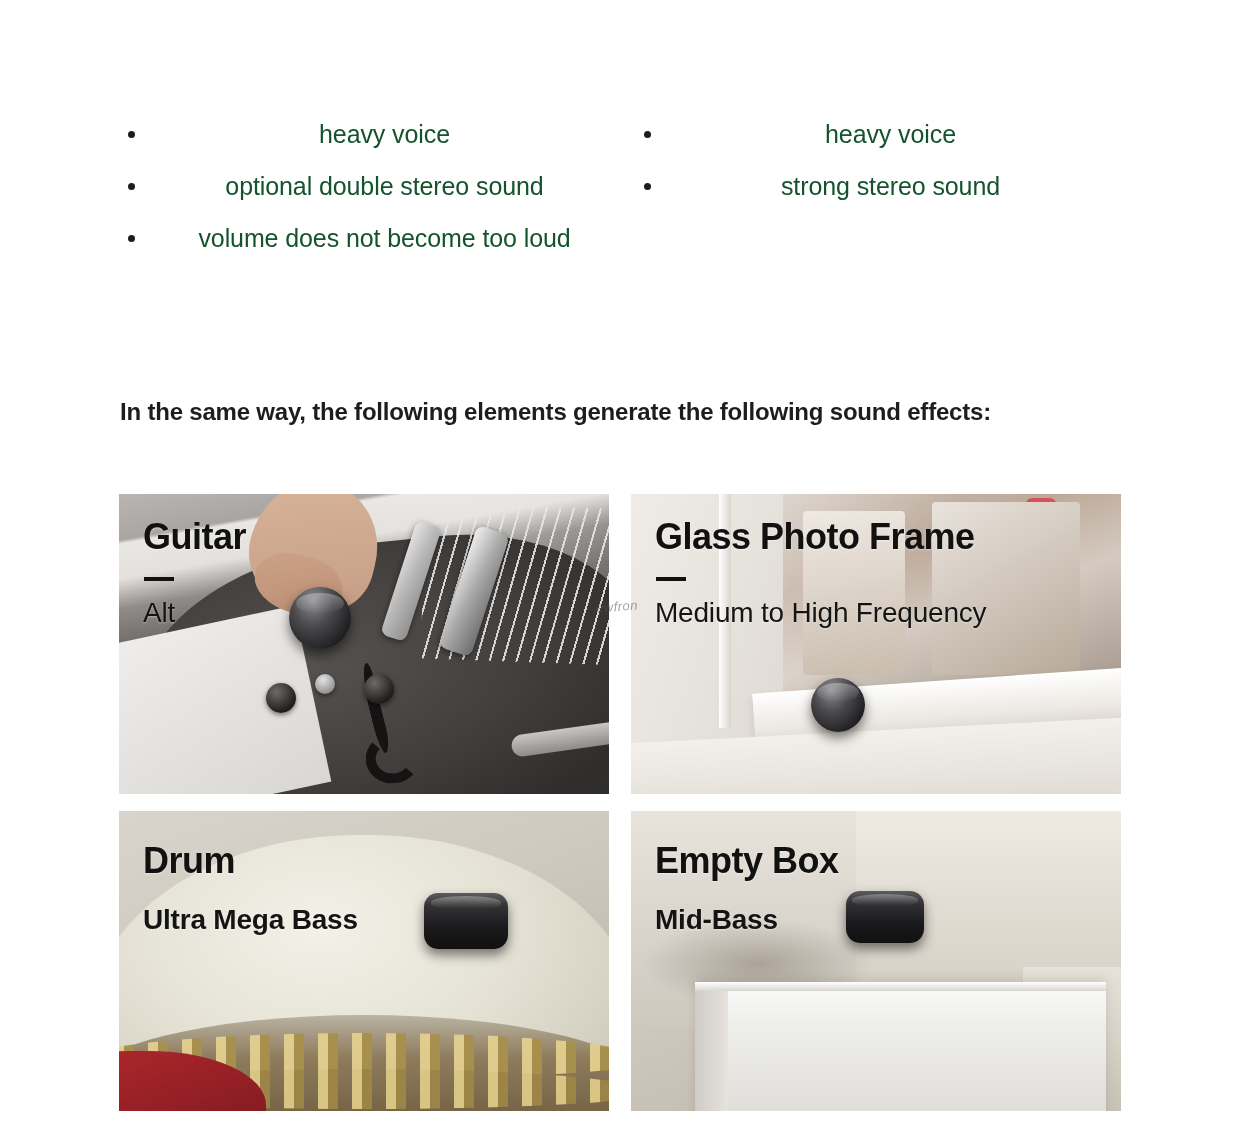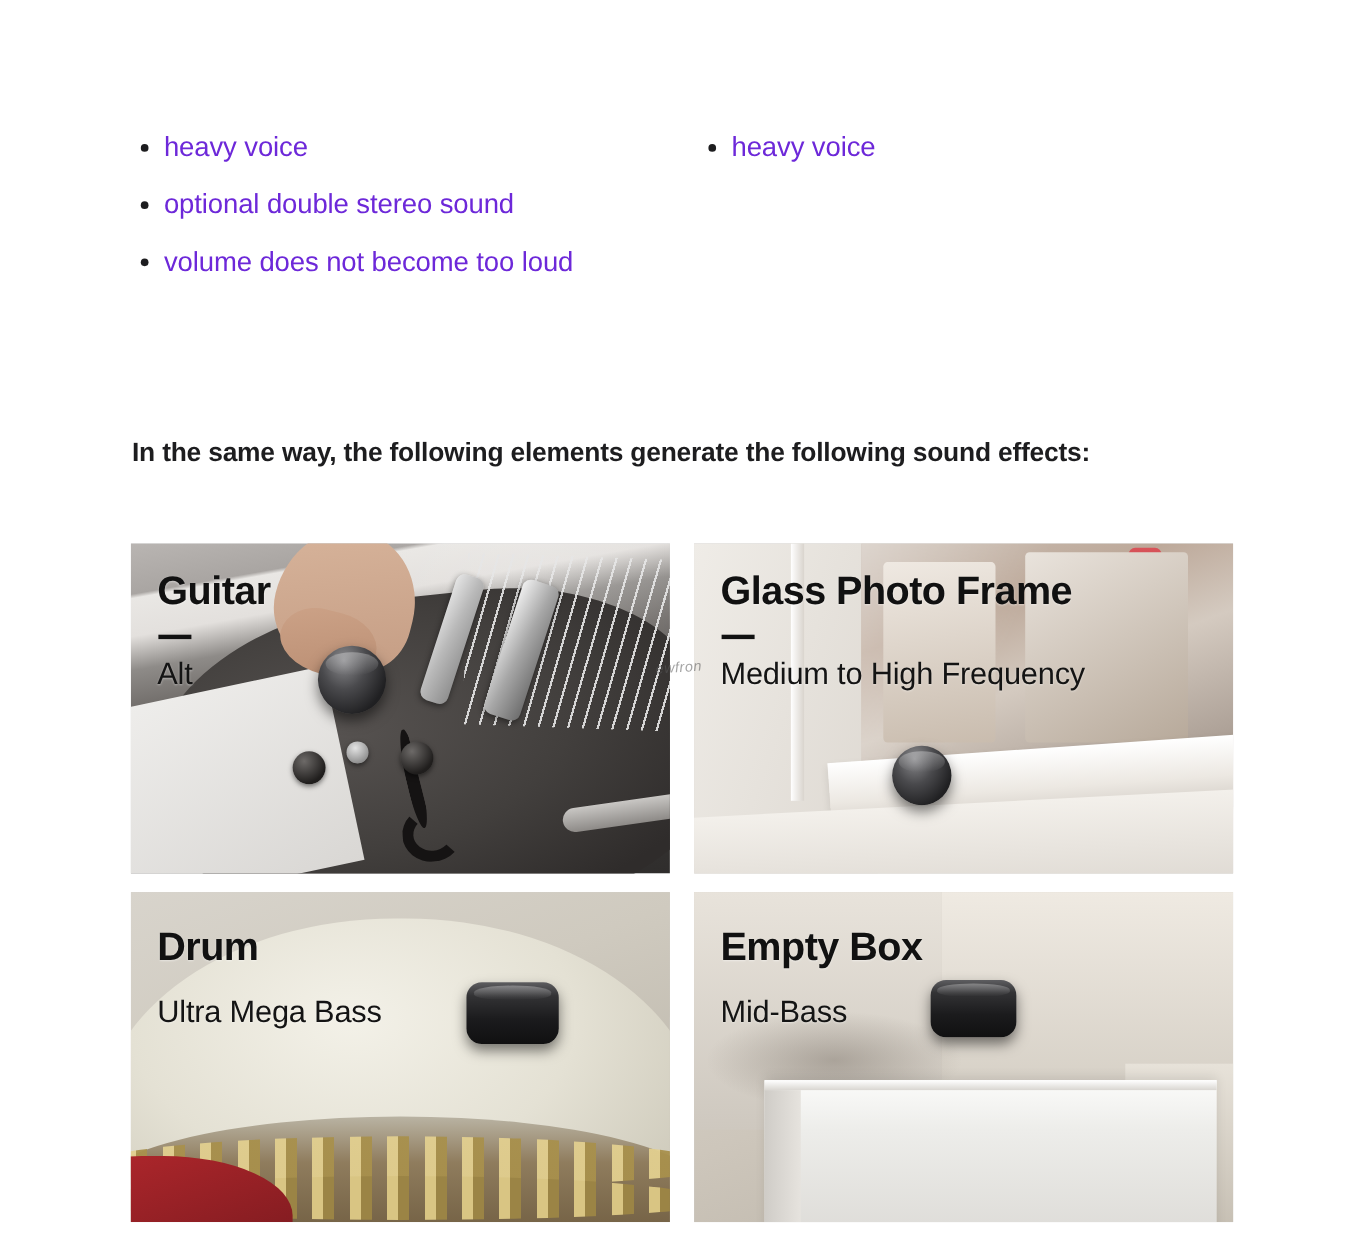--- a/index.html
+++ b/index.html
@@ -15,22 +15,23 @@
   
   .lists { position: absolute; left: 0; top: 108px; width: 1245px; }
   .col-left  { position: absolute; left: 120px; top: 0; width: 500px; }
   .col-right { position: absolute; left: 636px; top: 0; width: 480px; }
   ul.bullets { list-style: none; }
   ul.bullets li {
     position: relative;
     padding-left: 29px;
     font-size: 25px;
     line-height: 52px;
-    color: #6d28d9;
+    color: #14532d;
     letter-spacing: -0.1px;
+    text-align: center;
   }
   ul.bullets li::before {
     content: "";
     position: absolute;
     left: 8px; top: 23px;
     width: 7px; height: 7px;
     border-radius: 50%;
     background: #1d1d1f;
   }
   ul.bullets li .cont {
@@ -83,21 +84,21 @@
     position: absolute;
     left: 24px; top: 103px;
     font-size: 28px;
     color: #141414;
     letter-spacing: -0.2px;
     text-shadow: 0 1px 2px rgba(255,255,255,0.4);
   }
 
   
   .card.b .title { top: 29px; }
-  .card.b .sub   { top: 93px; }
+  .card.b .sub   { top: 93px; font-weight: bold; }
 
   
   .guitar-bg {
     background:
       radial-gradient(circle at 78% 18%, rgba(255,255,255,0.18), rgba(0,0,0,0) 38%),
       linear-gradient(170deg, #b9b5b2 0%, #a9a5a2 12%, #e9e7e4 13%, #e3e0dd 22%, #8e8b88 30%, #6e6a67 40%, #4b4846 55%, #3a3836 78%, #2f2d2c 100%);
   }
   .guitar-body {
     position: absolute;
     left: 3%; top: 16%;
@@ -366,20 +367,21 @@
         <li><span>heavy voice</span></li>
         <li><span>optional double stereo sound</span></li>
         <li>
           <span class="cont">volume does not become too loud</span>
         </li>
       </ul>
     </div>
     <div class="col-right">
       <ul class="bullets">
         <li><span>heavy voice</span></li>
+        <li><span>strong stereo sound</span></li>
       </ul>
     </div>
   </div>
 
   <div class="intro">In the same way, the following elements generate the following sound effects:</div>
 
   <div class="grid">
 
     <div class="row">
 

